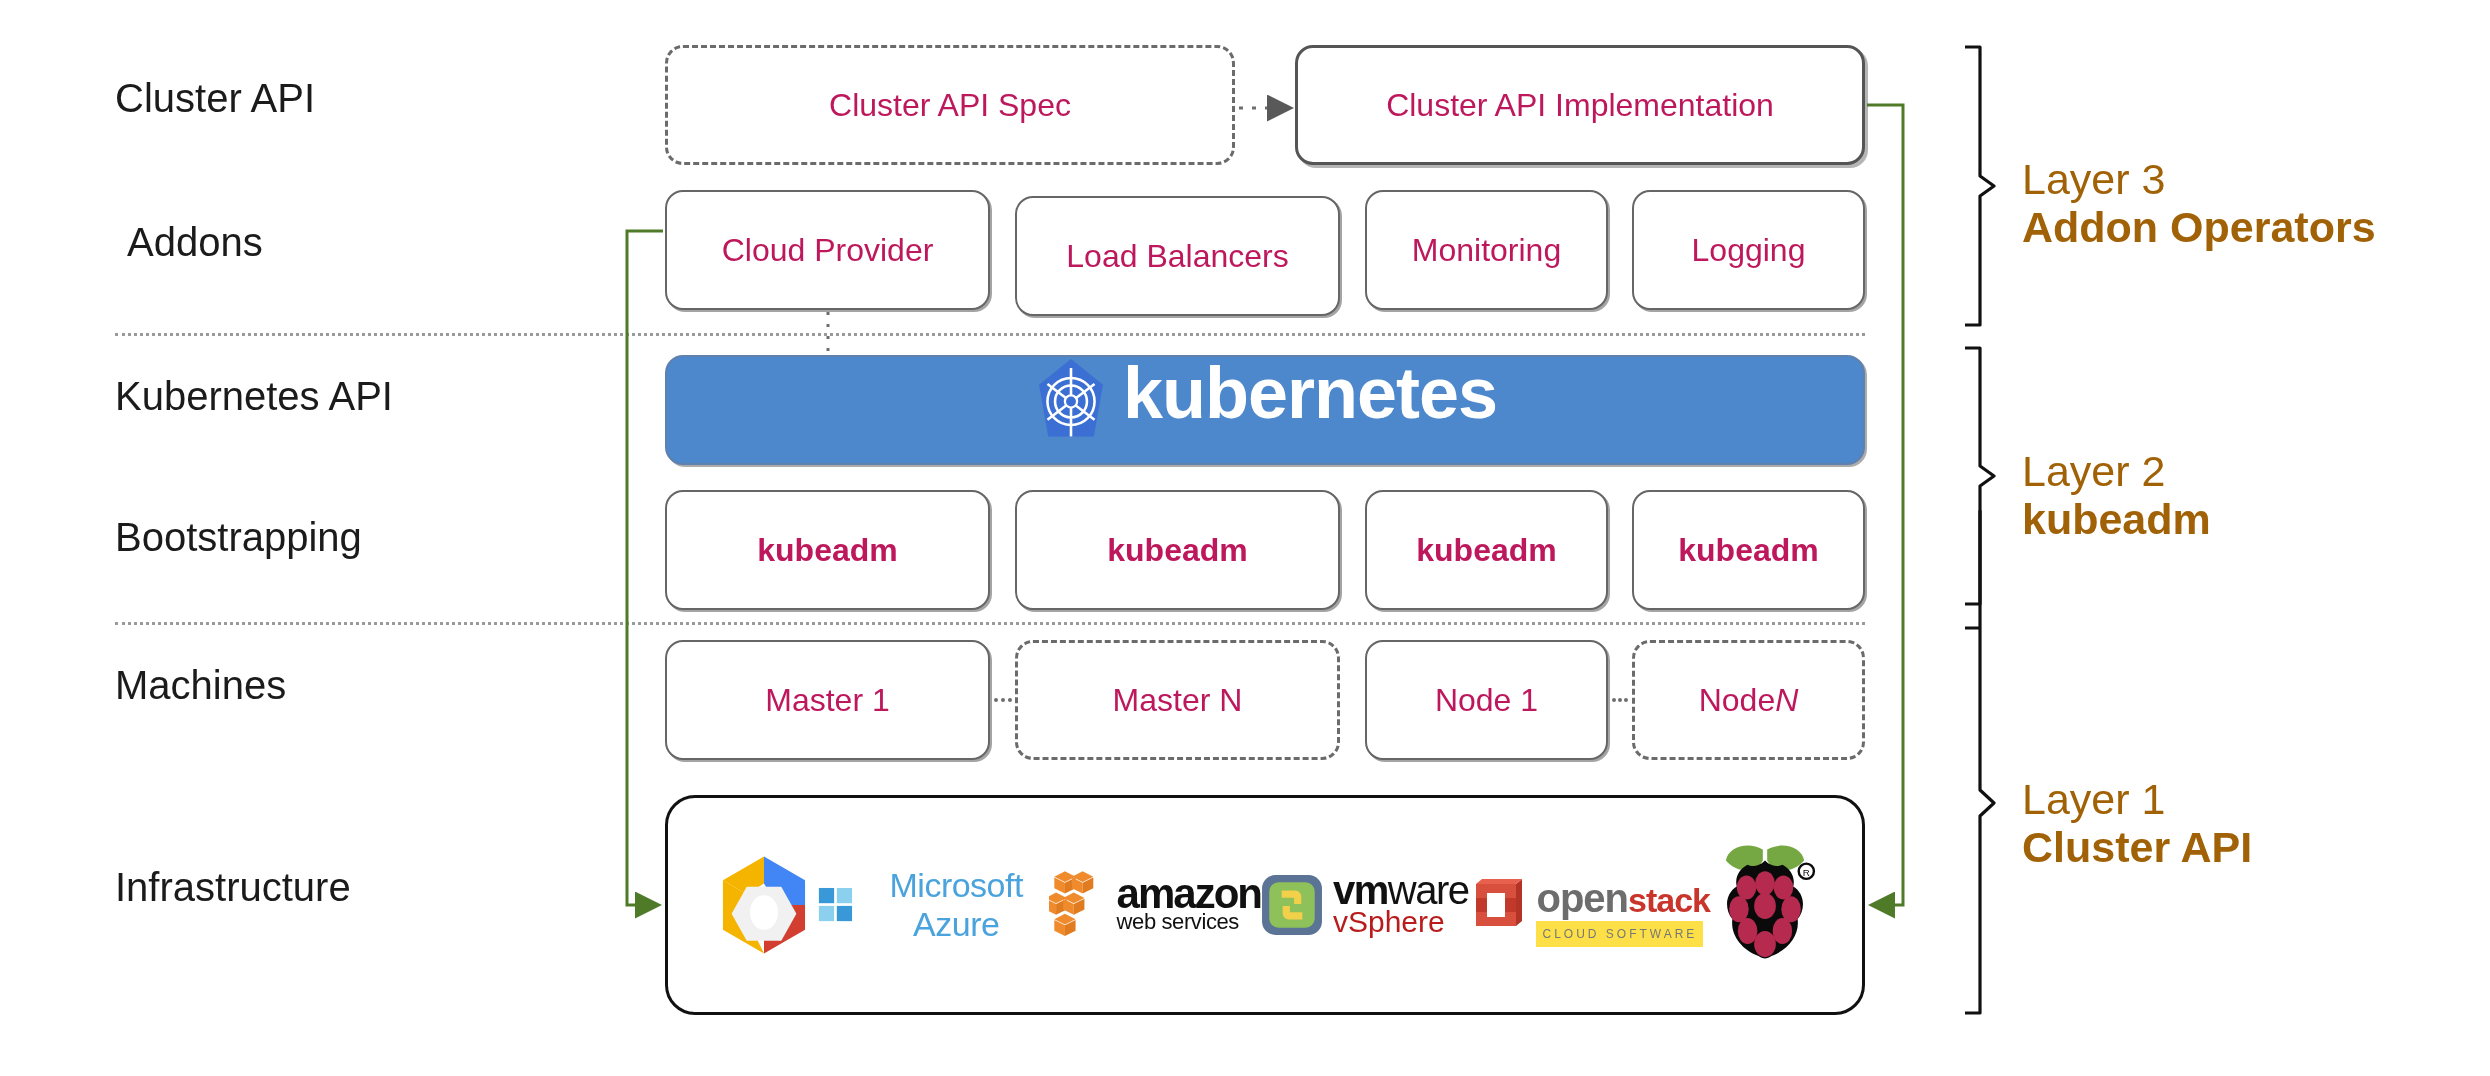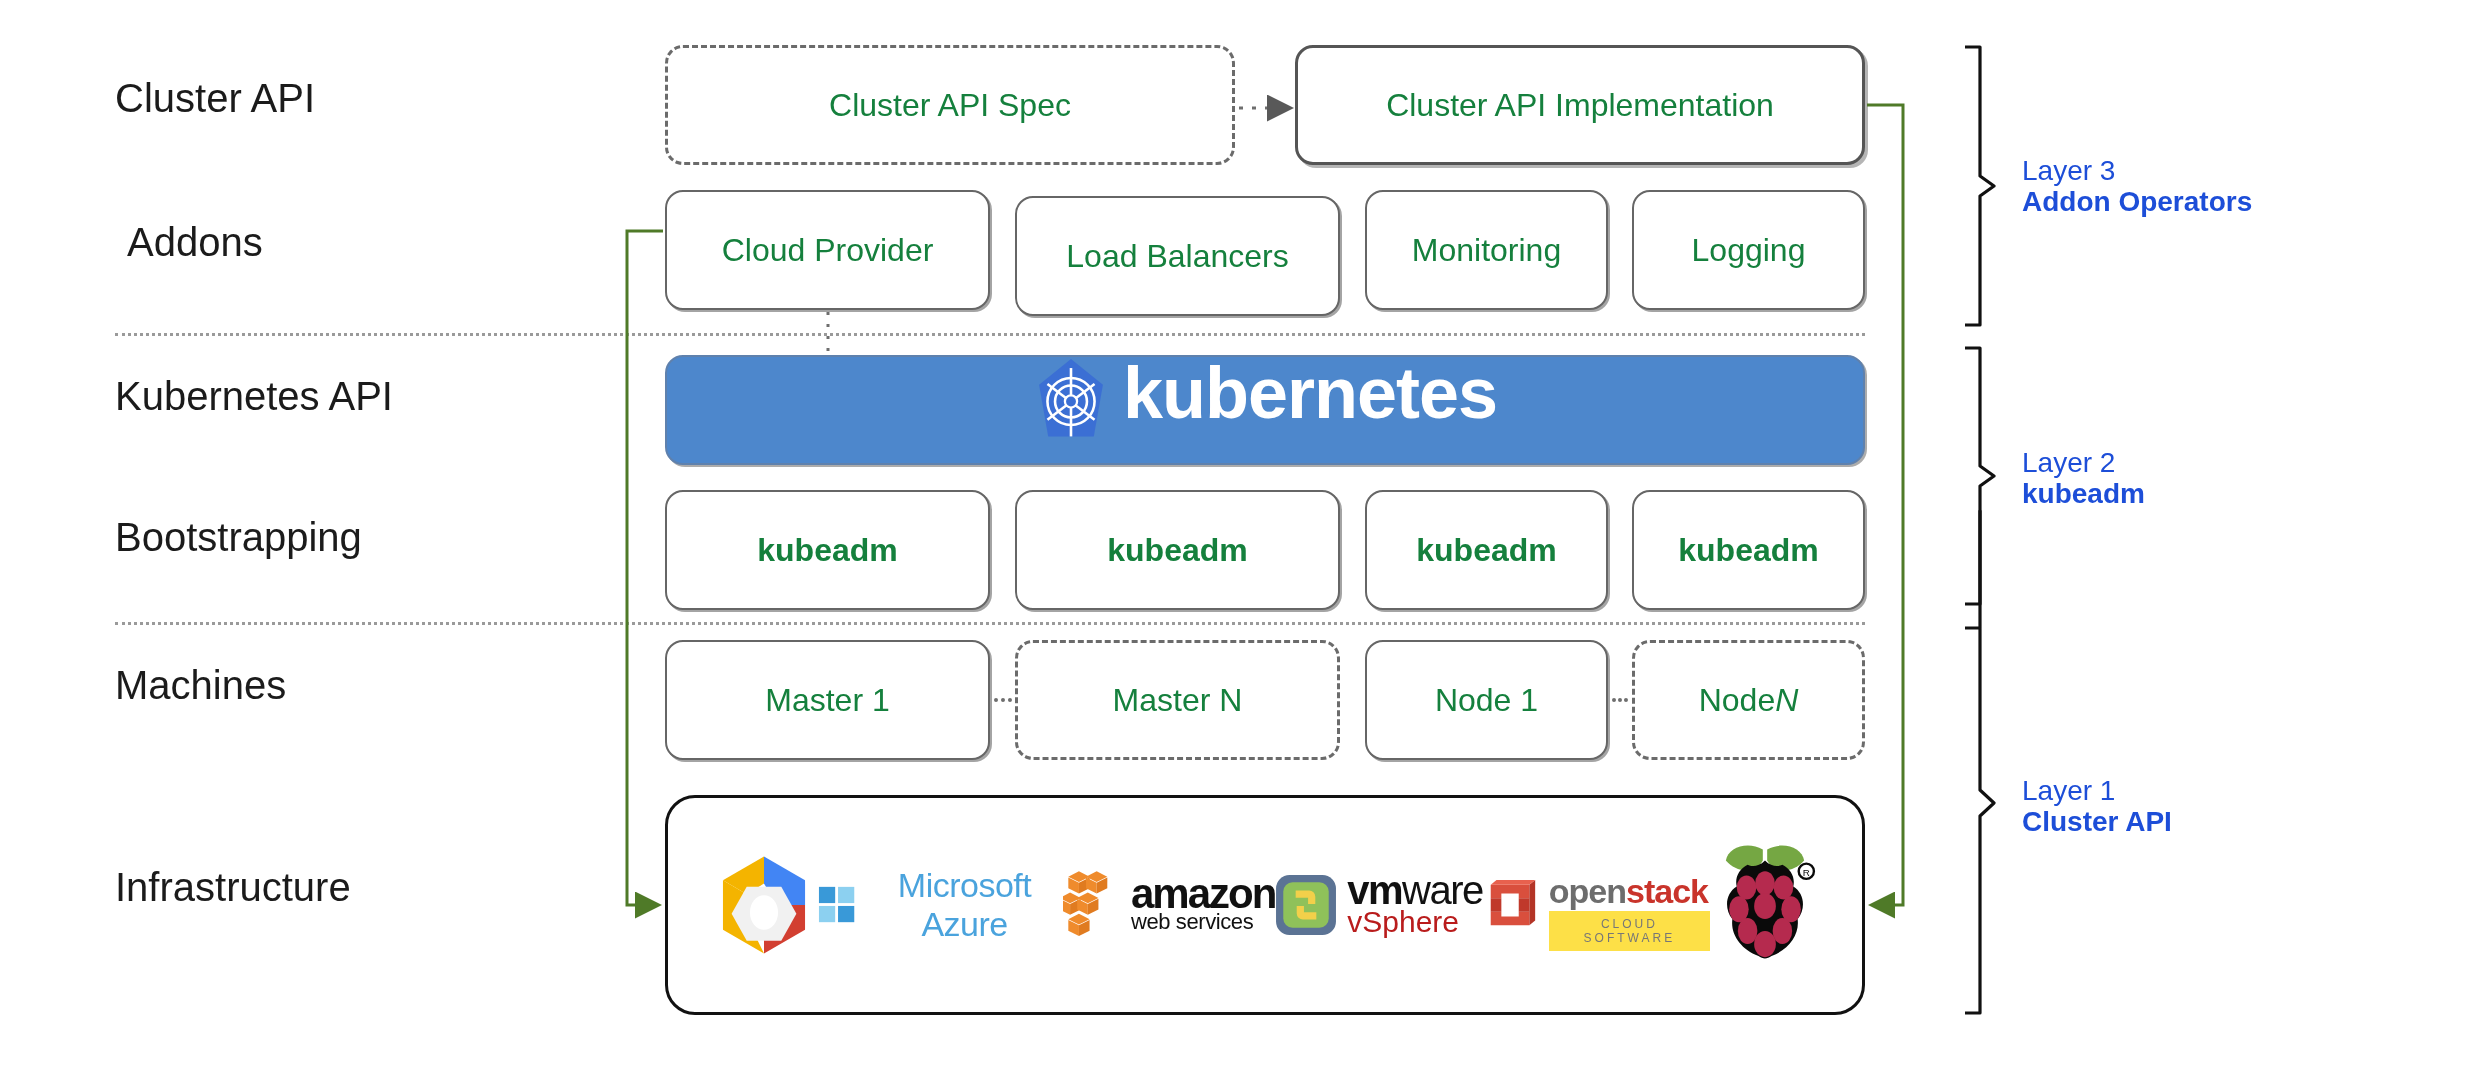--- a/index.html
+++ b/index.html
@@ -6,21 +6,21 @@
   body{width:2490px;height:1076px;position:relative;overflow:hidden;
        font-family:"Liberation Sans","DejaVu Sans",sans-serif;color:#111;}
   .stage{position:absolute;inset:0;}
 
   
   .rowlabel{position:absolute;font-size:40px;color:#1b1b1b;white-space:nowrap;line-height:1;}
 
   
   .box{position:absolute;box-sizing:border-box;background:#fff;border-radius:18px;
        display:flex;align-items:center;justify-content:center;text-align:center;
-       font-size:32px;color:#15803d;}
+       font-size:32px;color:#be185d;}
   .box.solid{border:2px solid #666;box-shadow:2px 2px 0 rgba(90,90,90,.55);}
   .box.dashed{border:3px dashed #6b6b6b;}
   .box.bold{font-weight:bold;}
   .box.thick{border:3px solid #555;box-shadow:3px 3px 0 rgba(90,90,90,.45);}
 
   
   .kbanner{position:absolute;box-sizing:border-box;border-radius:18px;
            border:2px solid #5f81ad;box-shadow:2px 2px 0 rgba(90,90,90,.5);
            display:flex;align-items:flex-start;justify-content:center;gap:14px;}
   .kbanner .ktext{font-size:72px;font-weight:bold;color:#fff;letter-spacing:-1px;line-height:1;}
@@ -31,31 +31,31 @@
          padding:0 42px;text-align:center;}
   .logo{display:flex;align-items:center;justify-content:center;}
 
   
   .hsep{position:absolute;height:0;border-top:3px dotted #9a9a9a;}
 
   
   .conn{position:absolute;left:0;top:0;width:2490px;height:1076px;pointer-events:none;}
 
   
-  .layerlabel{position:absolute;font-size:28px;line-height:1.12;color:#1d4ed8;white-space:nowrap;}
+  .layerlabel{position:absolute;font-size:43px;line-height:1.12;color:#a16207;white-space:nowrap;}
   .layerlabel b{font-weight:bold;}
 
   
   .azure-txt{font-size:34px;color:#4aa3dd;letter-spacing:-.5px;}
   .aws-amazon{font-size:42px;font-weight:bold;color:#111;line-height:.82;letter-spacing:-2px;}
   .aws-sub{font-size:22px;color:#111;line-height:1;letter-spacing:-.4px;}
   .vm-ware{font-size:40px;line-height:.85;letter-spacing:-1.5px;color:#111;}
   .vm-ware .vm{font-weight:bold;}
   .vm-sphere{font-size:30px;color:#b91c1c;line-height:1;}
-  .os-open{font-size:34px;color:#6d6d6d;font-weight:bold;letter-spacing:-1px;margin-top:12px;}
+  .os-open{font-size:40px;color:#6d6d6d;font-weight:bold;letter-spacing:-1px;margin-top:12px;}
   .os-stack{font-size:34px;color:#c9342b;font-weight:bold;letter-spacing:-1px;}
   .os-sub{font-size:12px;color:#777;letter-spacing:3px;background:#fde047;padding:6px 6px;}
 </style>
 </head>
 <body>
 
 <div class="stage">
 
   <div class="hsep" style="left:115px;top:333px;width:1750px;"></div>
   <div class="hsep" style="left:115px;top:622px;width:1750px;"></div>

